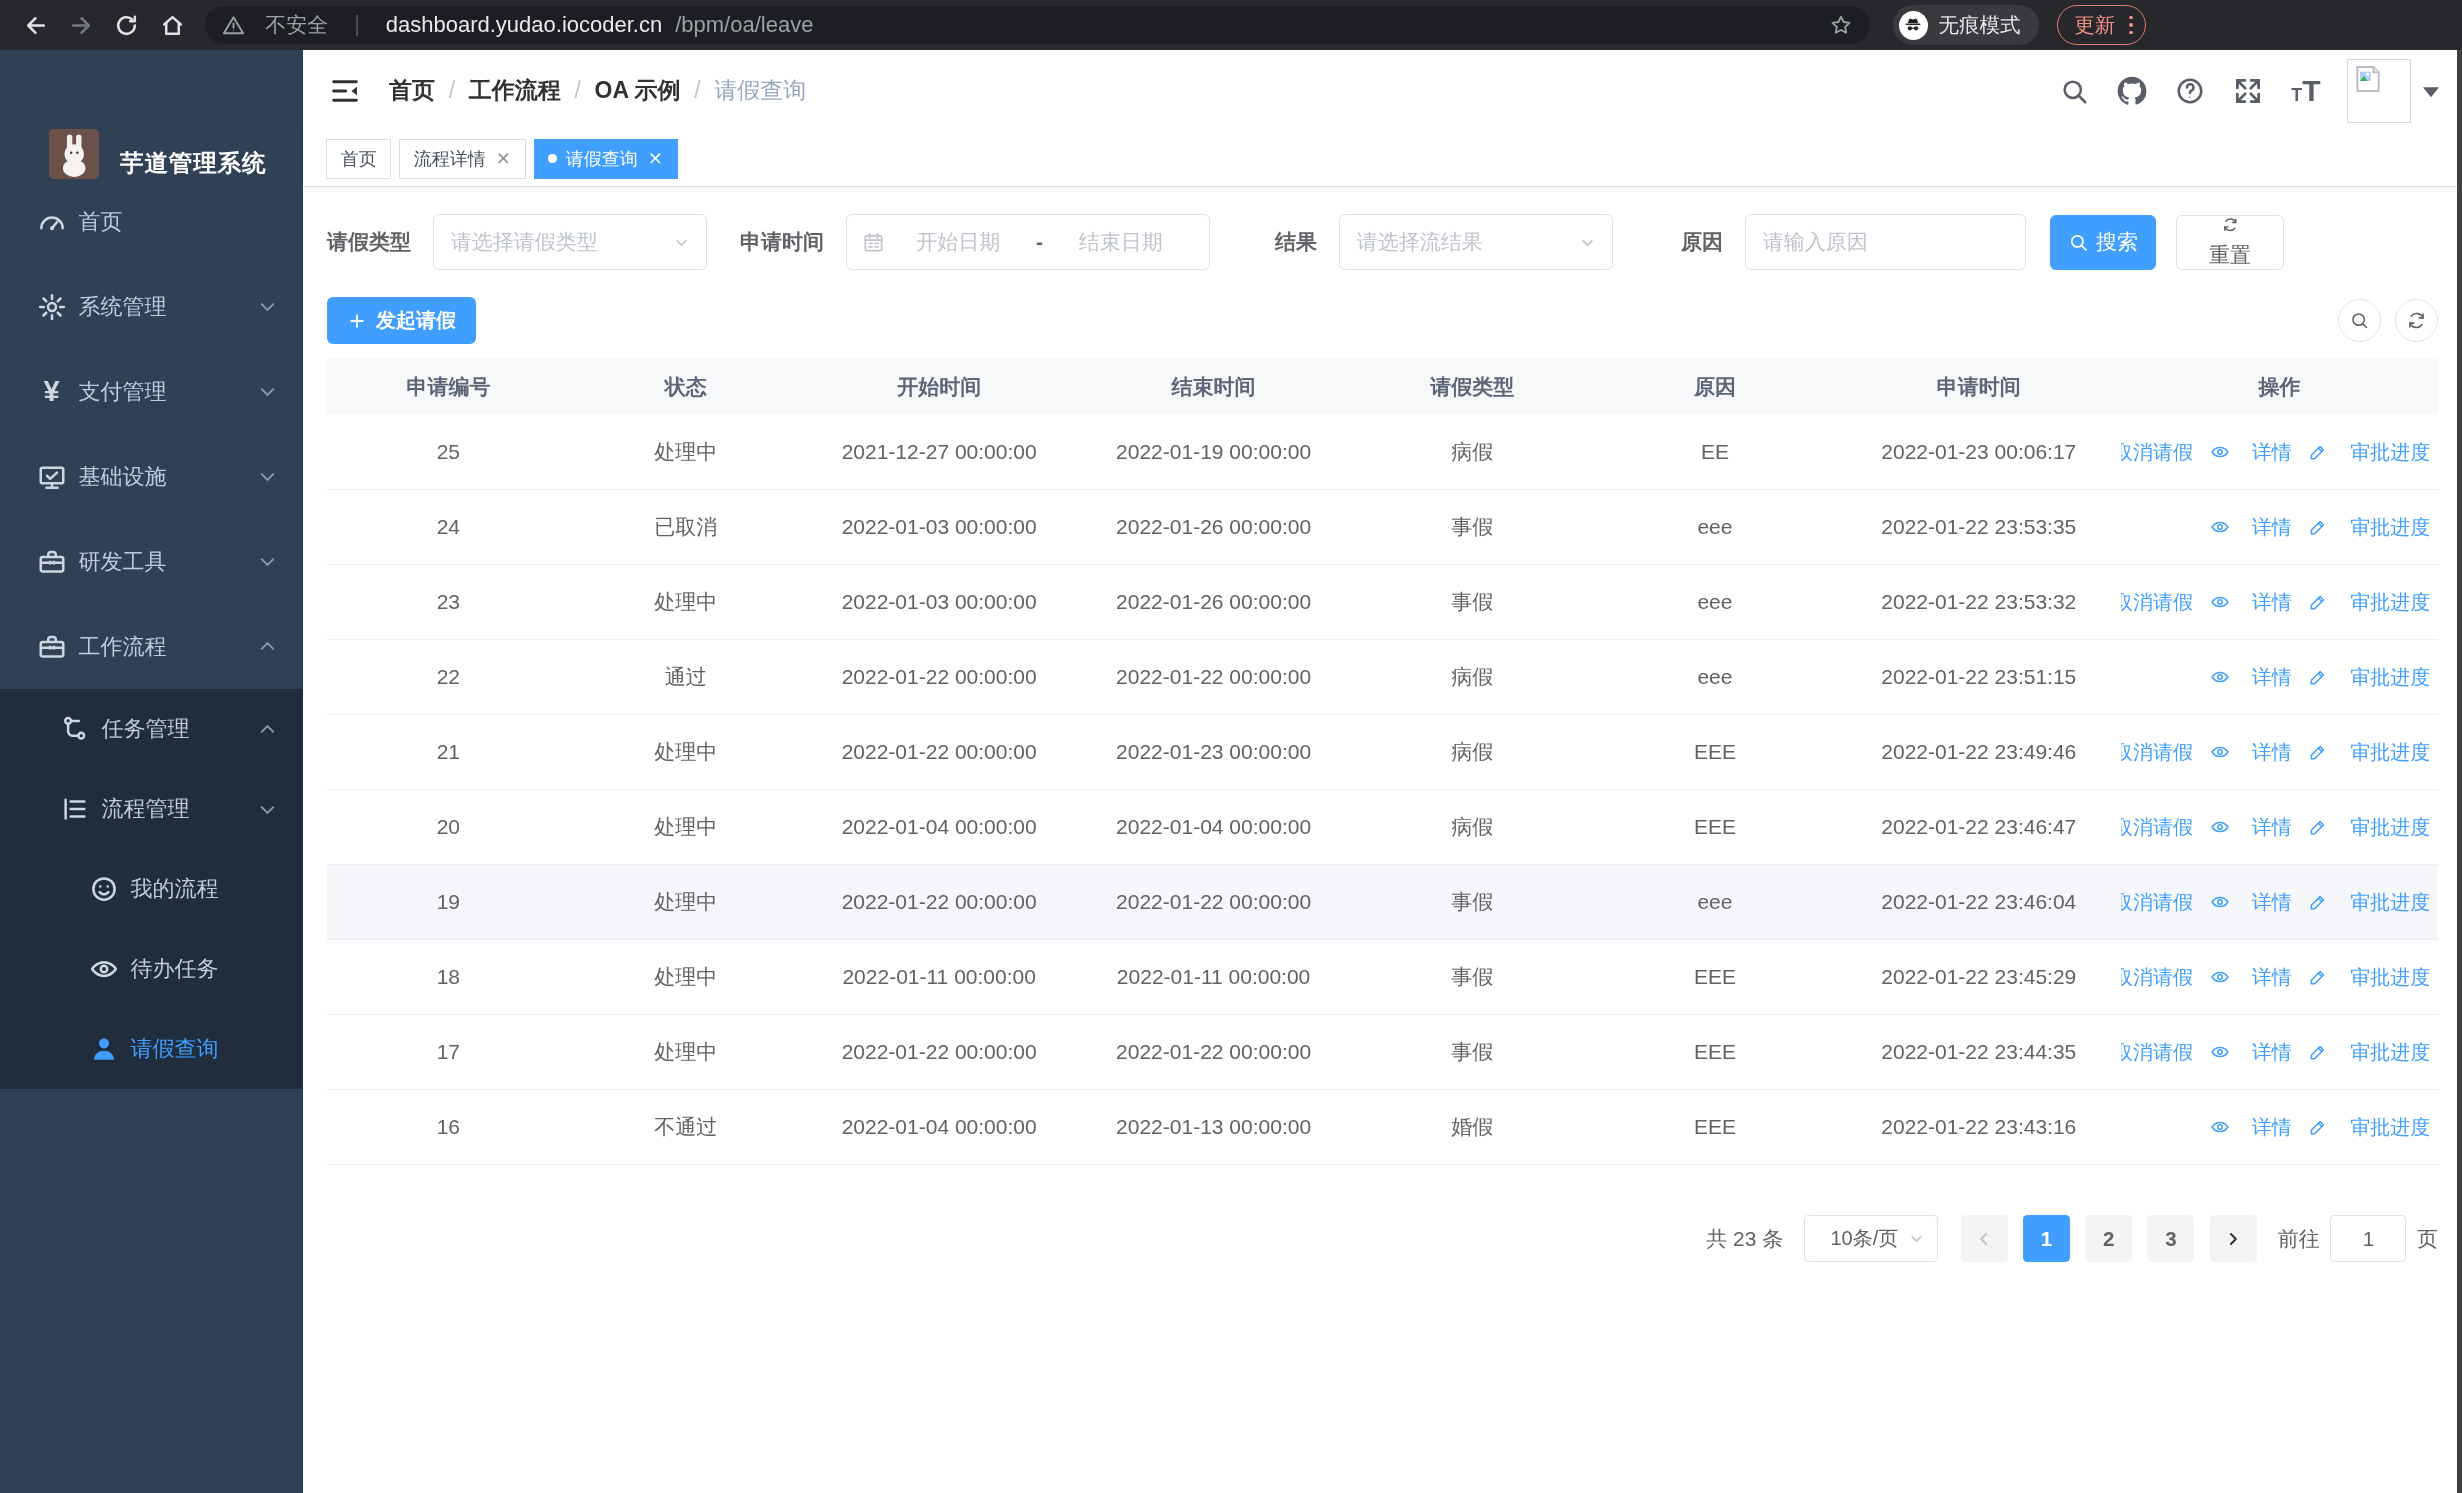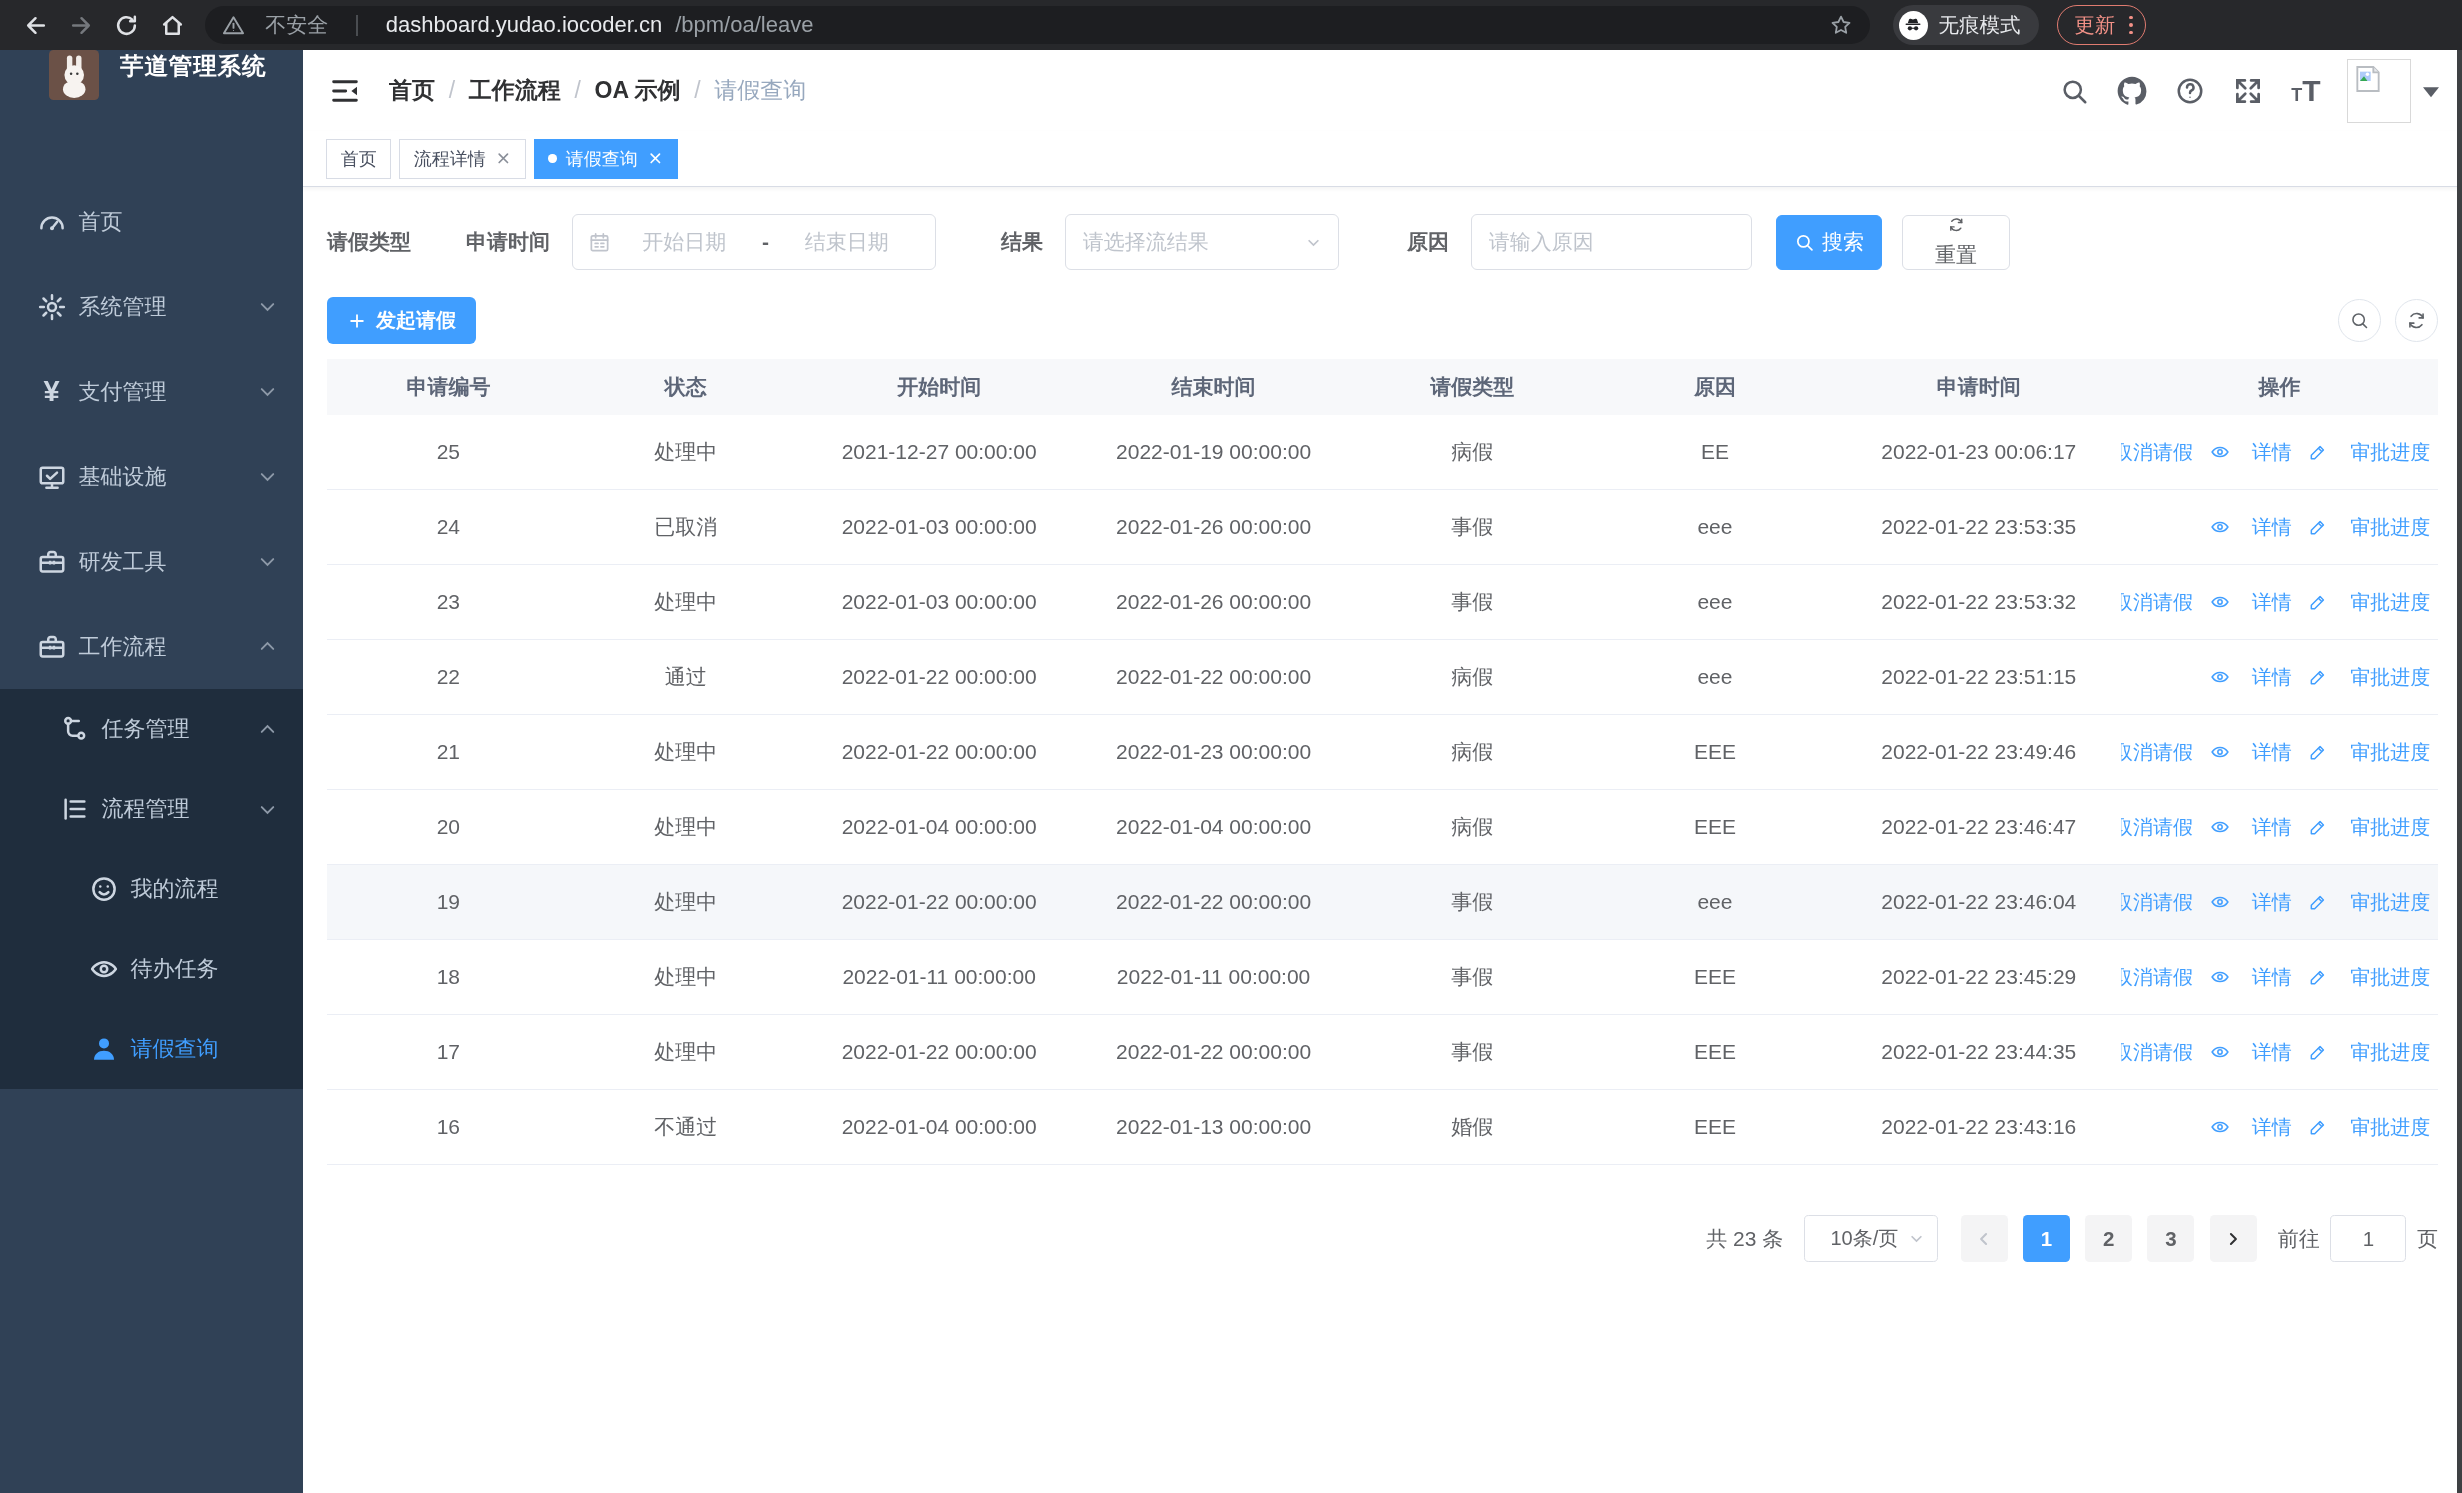--- a/index.html
+++ b/index.html
@@ -28,21 +28,21 @@
   .chip-circle svg { width: 20px; height: 20px; color:#202124; }
   .update-pill { height: 40px; border: 1.5px solid #e07b70; border-radius: 20.5px; display:flex; align-items:center; gap: 13.7px; margin-left: 18px; padding: 0 12px 0 16.7px; color:#f29187; font-size: 20.5px; cursor:pointer; white-space:nowrap; }
   .vdots { display:flex; flex-direction:column; gap:3.8px; }
   .vdots i { width:3.8px; height:3.8px; border-radius:50%; background:#f29187; }
 
   
   .app { display: flex; height: 1443px; }
 
   
   .sidebar { width: 303px; background: #304156; flex-shrink: 0; color: #bfcbd9; }
-  .logo-row { height: 129px; display:flex; align-items:flex-start; padding-left: 49px; gap: 21px; cursor:pointer; }
+  .logo-row { height: 129px; display:flex; align-items:flex-end; padding-left: 49px; gap: 21px; cursor:pointer; }
   .logo-img { width: 50px; height: 50px; border-radius: 4.6px; overflow: hidden; flex-shrink:0; }
   .logo-img svg { width: 100%; height: 100%; }
   .logo-title { color:#fff; font-weight: 700; font-size: 23.6px; letter-spacing: 0.8px; white-space:nowrap; }
   .m-item { height: 85px; display:flex; align-items:center; padding: 0 24px 0 35px; font-size: 22px; cursor:pointer; position:relative; white-space:nowrap; }
   .m-item .mi { width: 33px; height: 33px; margin-right: 10.6px; color: #cdd6e1; display:flex; align-items:center; justify-content:center; flex-shrink:0; }
   .m-item .mi svg { width: 30px; height: 30px; }
   .m-item .mlabel { flex: 1; }
   .m-item .chev { width: 23px; height: 23px; color: #8d99a8; }
   .m-item .chev.up { transform: rotate(180deg); }
   .submenu { background: #1f2d3d; }
@@ -422,20 +422,26 @@
         <svg class="x" viewBox="0 0 24 24" fill="none" stroke="currentColor" stroke-width="2.4" stroke-linecap="round">
             <path d="M6 6l12 12M18 6L6 18"></path>
           </svg>
       </span>
     </div>
 
     <div class="content">
 
       <div class="frow">
         <span class="flabel">请假类型</span>
+        <span class="sel">
+          <span class="ph">请选择请假类型</span>
+          <svg class="caret-d" viewBox="0 0 24 24" fill="none" stroke="currentColor" stroke-width="2" stroke-linecap="round">
+              <path d="M7 10l5 5 5-5"></path>
+            </svg>
+        </span>
 
         <span class="flabel ml43">申请时间</span>
         <span class="daterange">
           <svg class="cal" viewBox="0 0 24 24" fill="none" stroke="currentColor" stroke-width="1.8" stroke-linecap="round">
               <rect x="3.5" y="5" width="17" height="15.5" rx="1.5"></rect>
               <path d="M8 3v4M16 3v4M3.5 9.5h17M7.5 13h3M13.5 13h3M7.5 16.5h3M13.5 16.5h3"></path>
             </svg>
           <span class="dph">开始日期</span>
           <span class="dsep">-</span>
           <span class="dph">结束日期</span>

